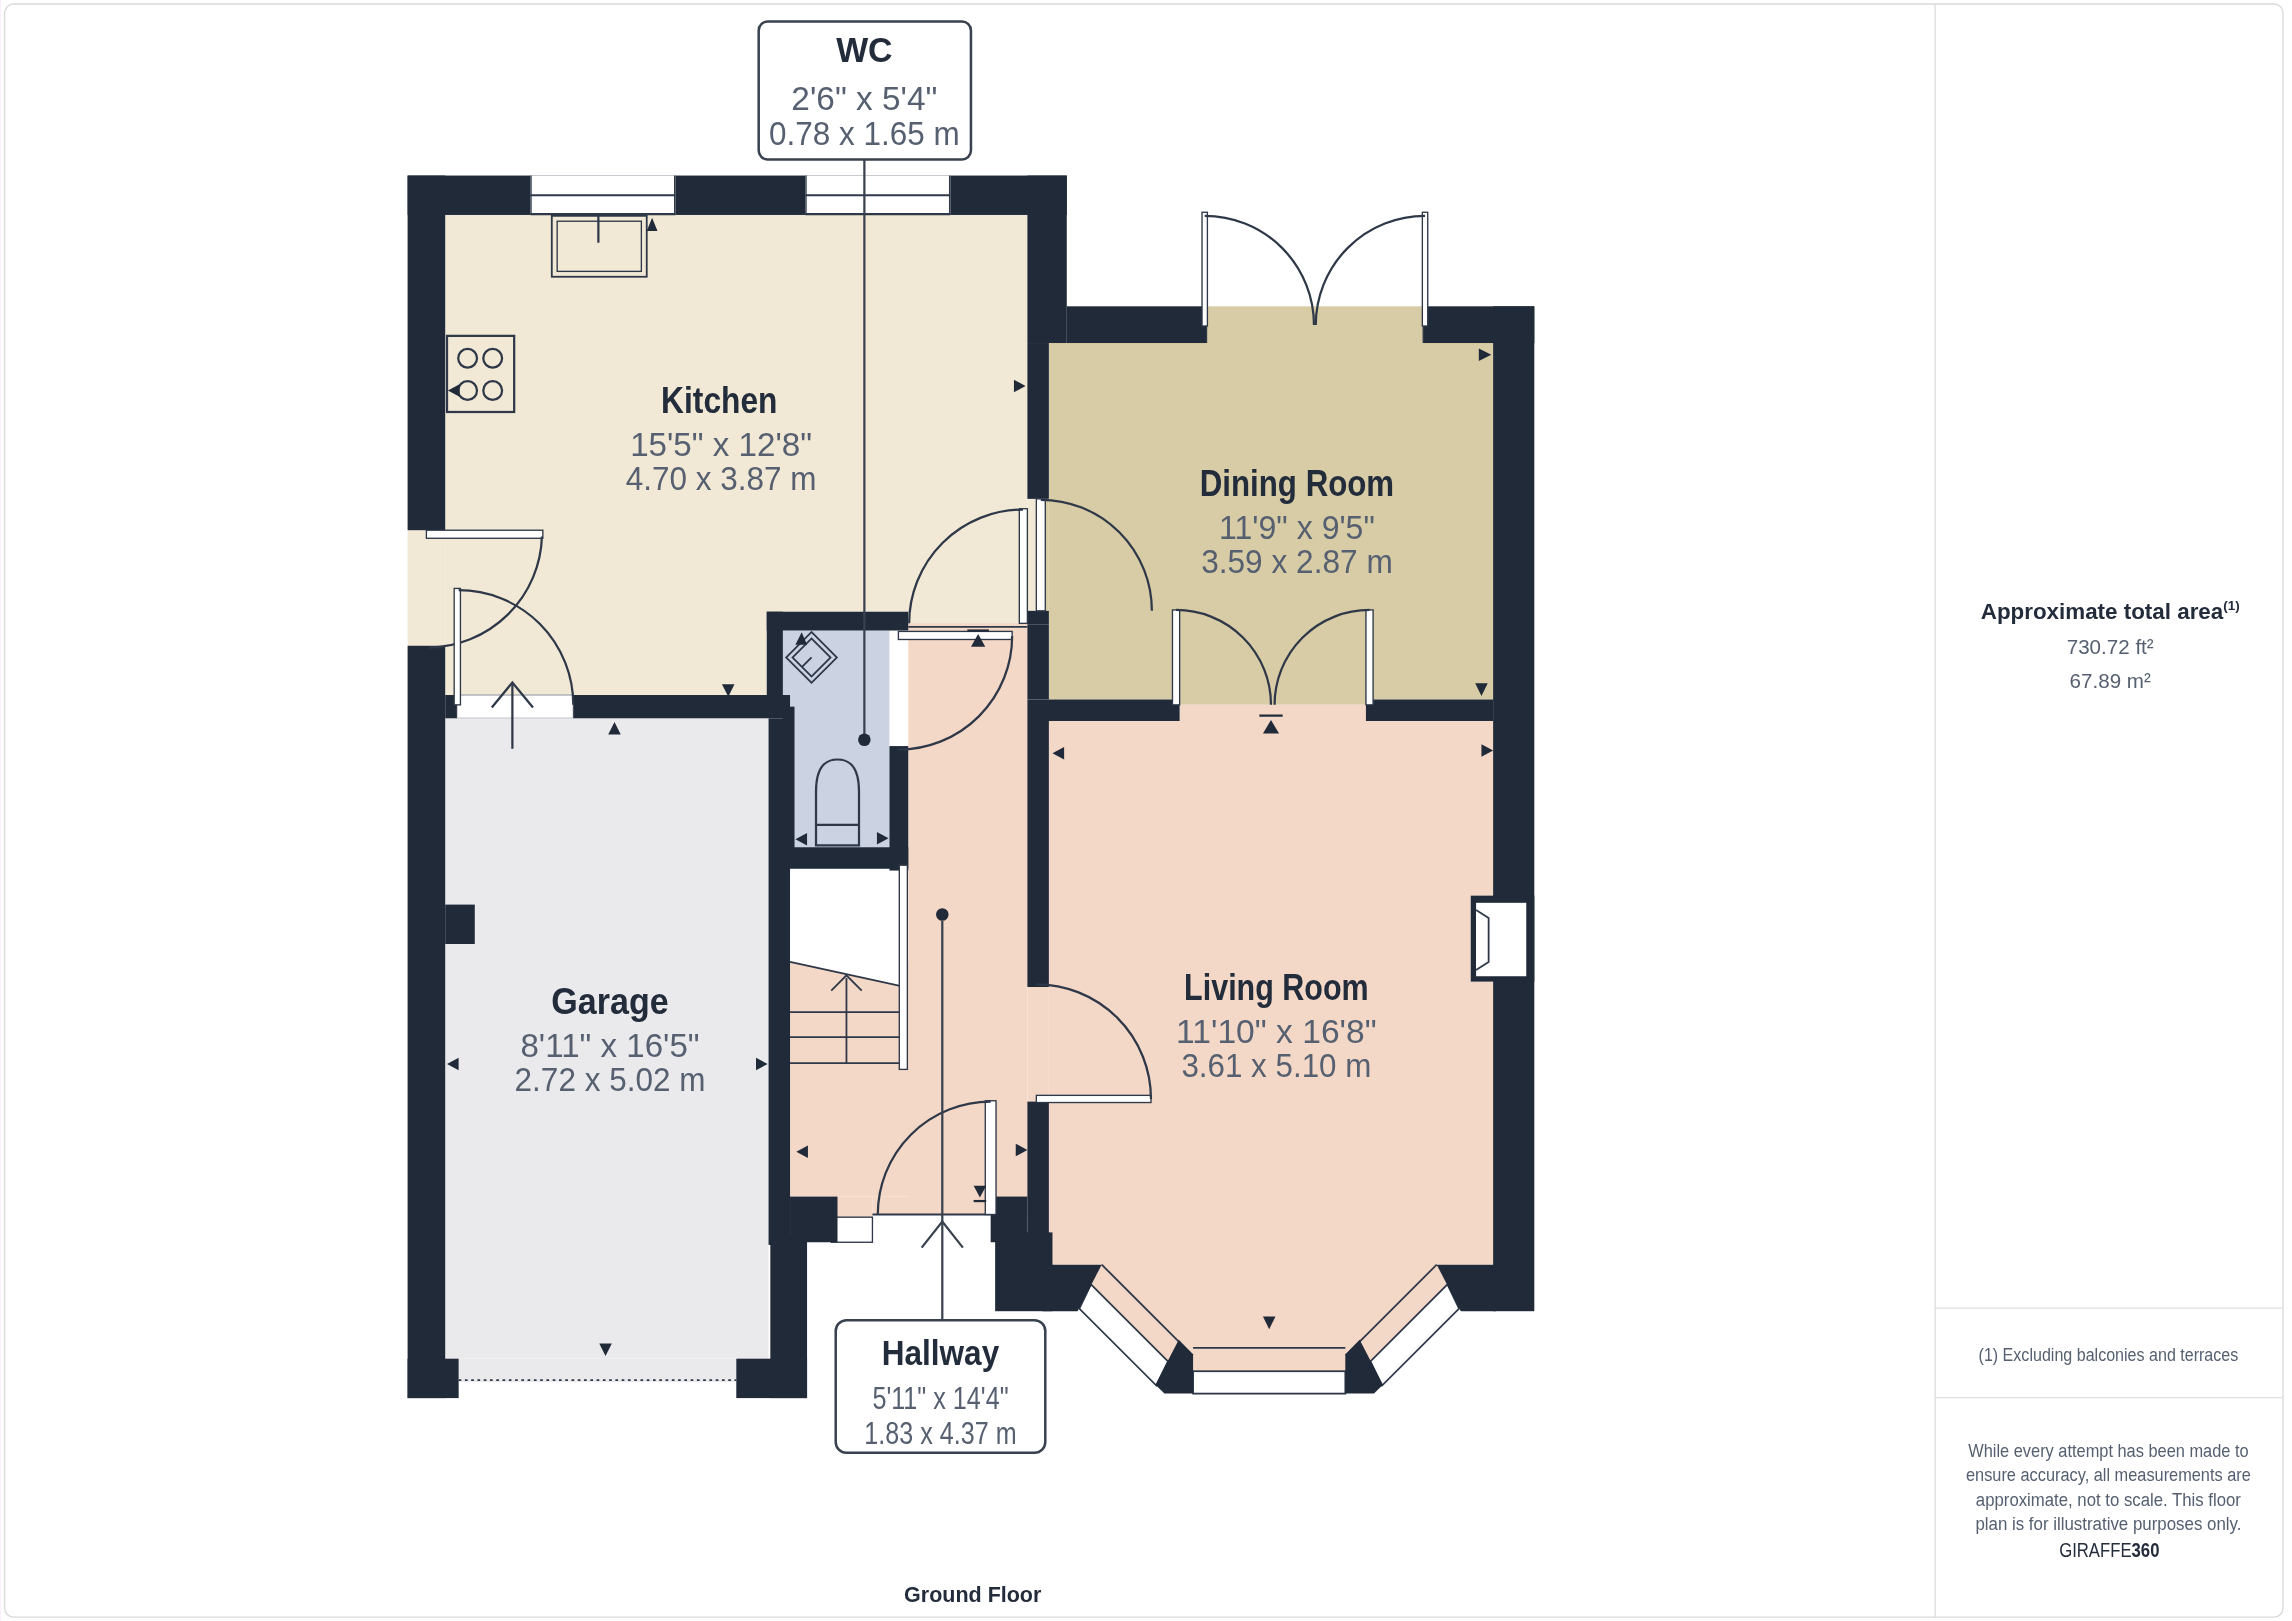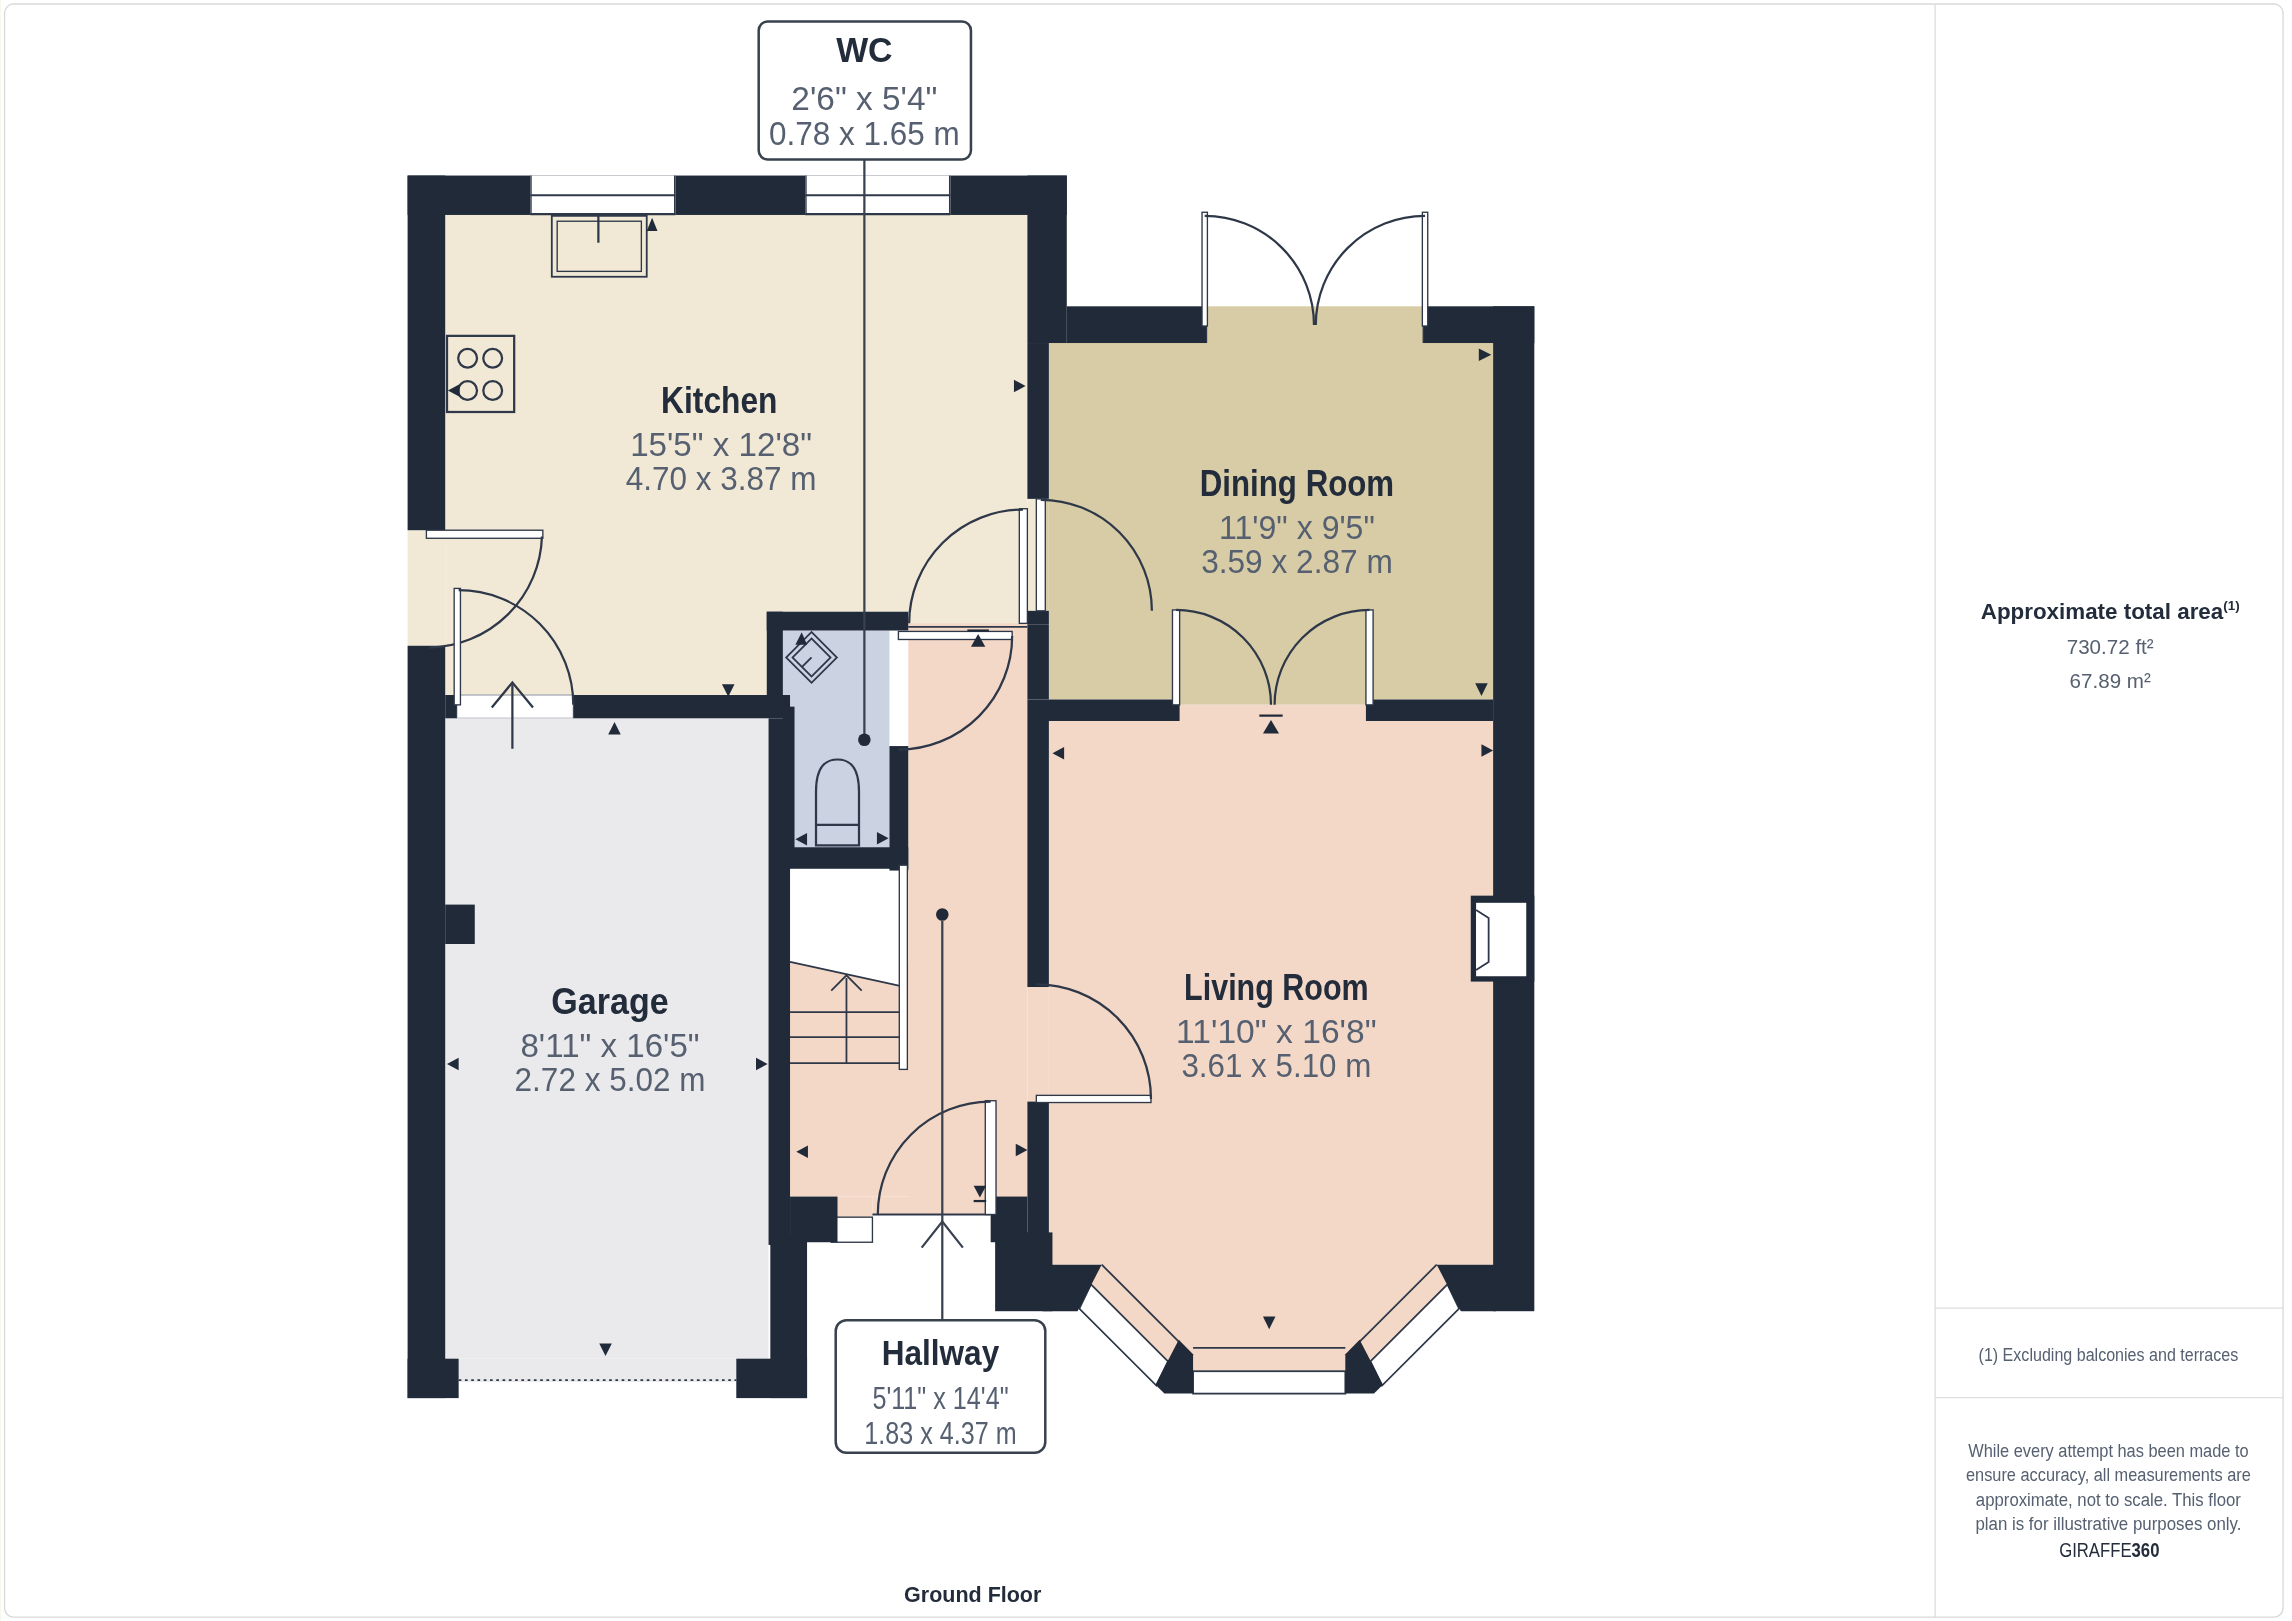--- a/index.html
+++ b/index.html
@@ -1,16 +1,16 @@
 <!DOCTYPE html>
 <html style="font-size:14.3px"><head>
 <meta charset="utf-8">
 <style>
   html,body{margin:0;padding:0;background:#fff;}
-  .page{position:relative;width:2293px;height:1622px;background:#84cc16;font-family:"Liberation Sans",sans-serif;}
+  .page{position:relative;width:2293px;height:1622px;background:#d946ef;font-family:"Liberation Sans",sans-serif;}
   svg{position:absolute;left:0;top:0;}
   text{font-family:"Liberation Sans",sans-serif;}
   .ttl{font-weight:bold;fill:#232c3b;}
   .dim{fill:#566070;}
 </style>
 </head>
 <body>
 <div class="page">
 <svg width="2293" height="1622" viewBox="0 0 2560 1811">
 

